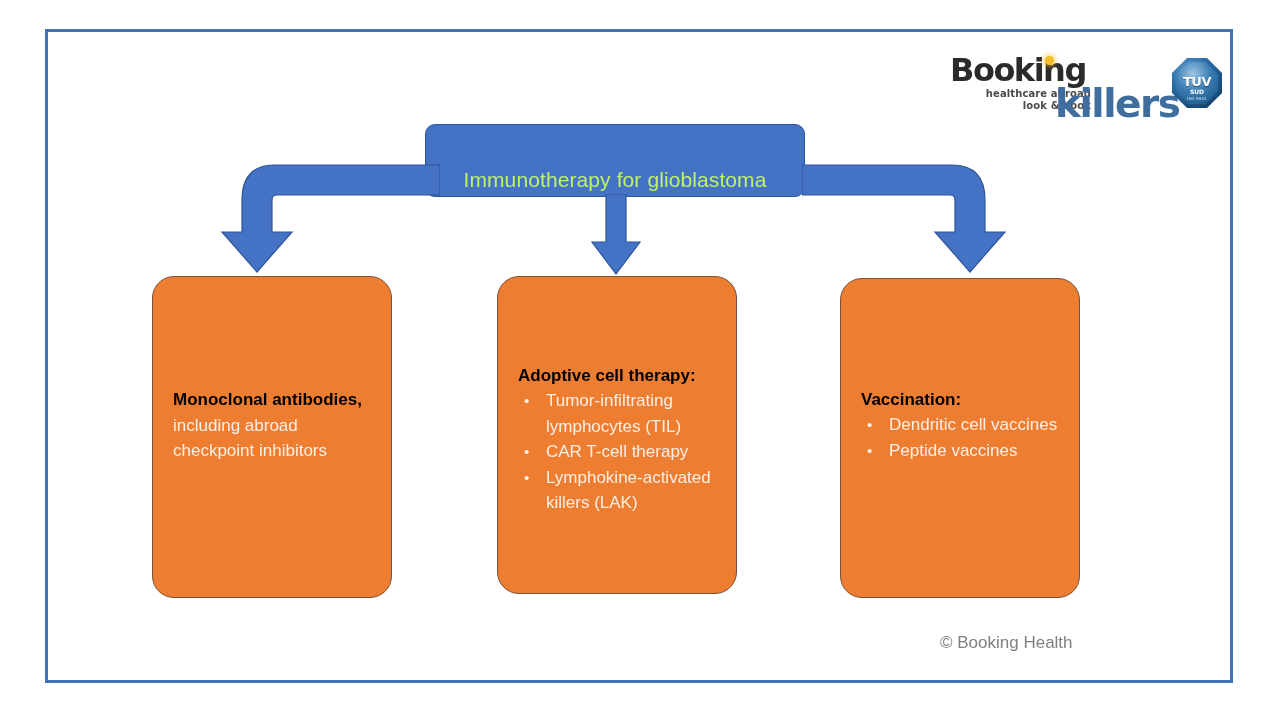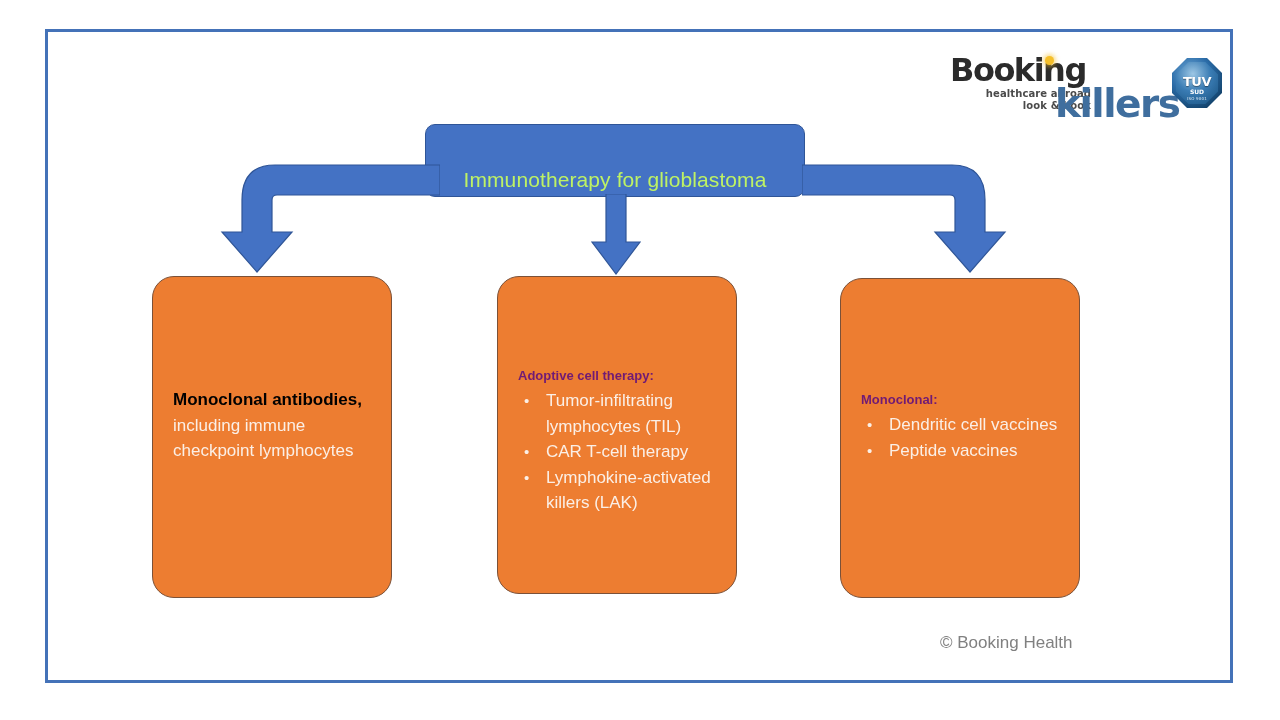--- a/index.html
+++ b/index.html
@@ -190,25 +190,25 @@
   .obox-body {
     position: absolute;
     left: 20px;
     right: 14px;
   }
   #box-1 .obox-body { top: 110px; }
   #box-2 .obox-body { top: 86px; }
   #box-3 .obox-body { top: 108px; }
 
   .obox-head {
-    font-size: 13px;
+    font-size: 17px;
     font-weight: bold;
     line-height: 25px;
     margin: 0 0 0 0;
-    color: #701a75;
+    color: #000000;
   }
   .obox-para {
     font-size: 17px;
     line-height: 25.5px;
     margin: 0;
     color: #fbefe6;
   }
   .obox-para .lead {
     font-weight: bold;
     color: #000000;
@@ -301,38 +301,38 @@
              L 168 112
              L 133 72
              L 153 72
              L 153 40
              Q 153 35 148 35
              L 0 35 Z" fill="#4472c4" stroke="#2f5597" stroke-width="1.2"></path>
   </svg>
 
   <div class="obox" id="box-1">
     <div class="obox-body">
-      <p class="obox-para"><span class="lead">Monoclonal antibodies,</span><span> including immune checkpoint lymphocytes</span></p>
+      <p class="obox-para"><span class="lead">Monoclonal antibodies,</span><span> including abroad checkpoint inhibitors</span></p>
     </div>
   </div>
 
   <div class="obox" id="box-2">
     <div class="obox-body">
       <div class="obox-head">Adoptive cell therapy:</div>
       <ul class="obox-list">
         <li>Tumor-infiltrating lymphocytes (TIL)</li>
         <li>CAR T-cell therapy</li>
         <li>Lymphokine-activated killers (LAK)</li>
       </ul>
     </div>
   </div>
 
   <div class="obox" id="box-3">
     <div class="obox-body">
-      <div class="obox-head">Monoclonal:</div>
+      <div class="obox-head">Vaccination:</div>
       <ul class="obox-list">
         <li>Dendritic cell vaccines</li>
         <li>Peptide vaccines</li>
       </ul>
     </div>
   </div>
 
   <div id="footer-copy">© Booking Health</div>
 
 </div>

